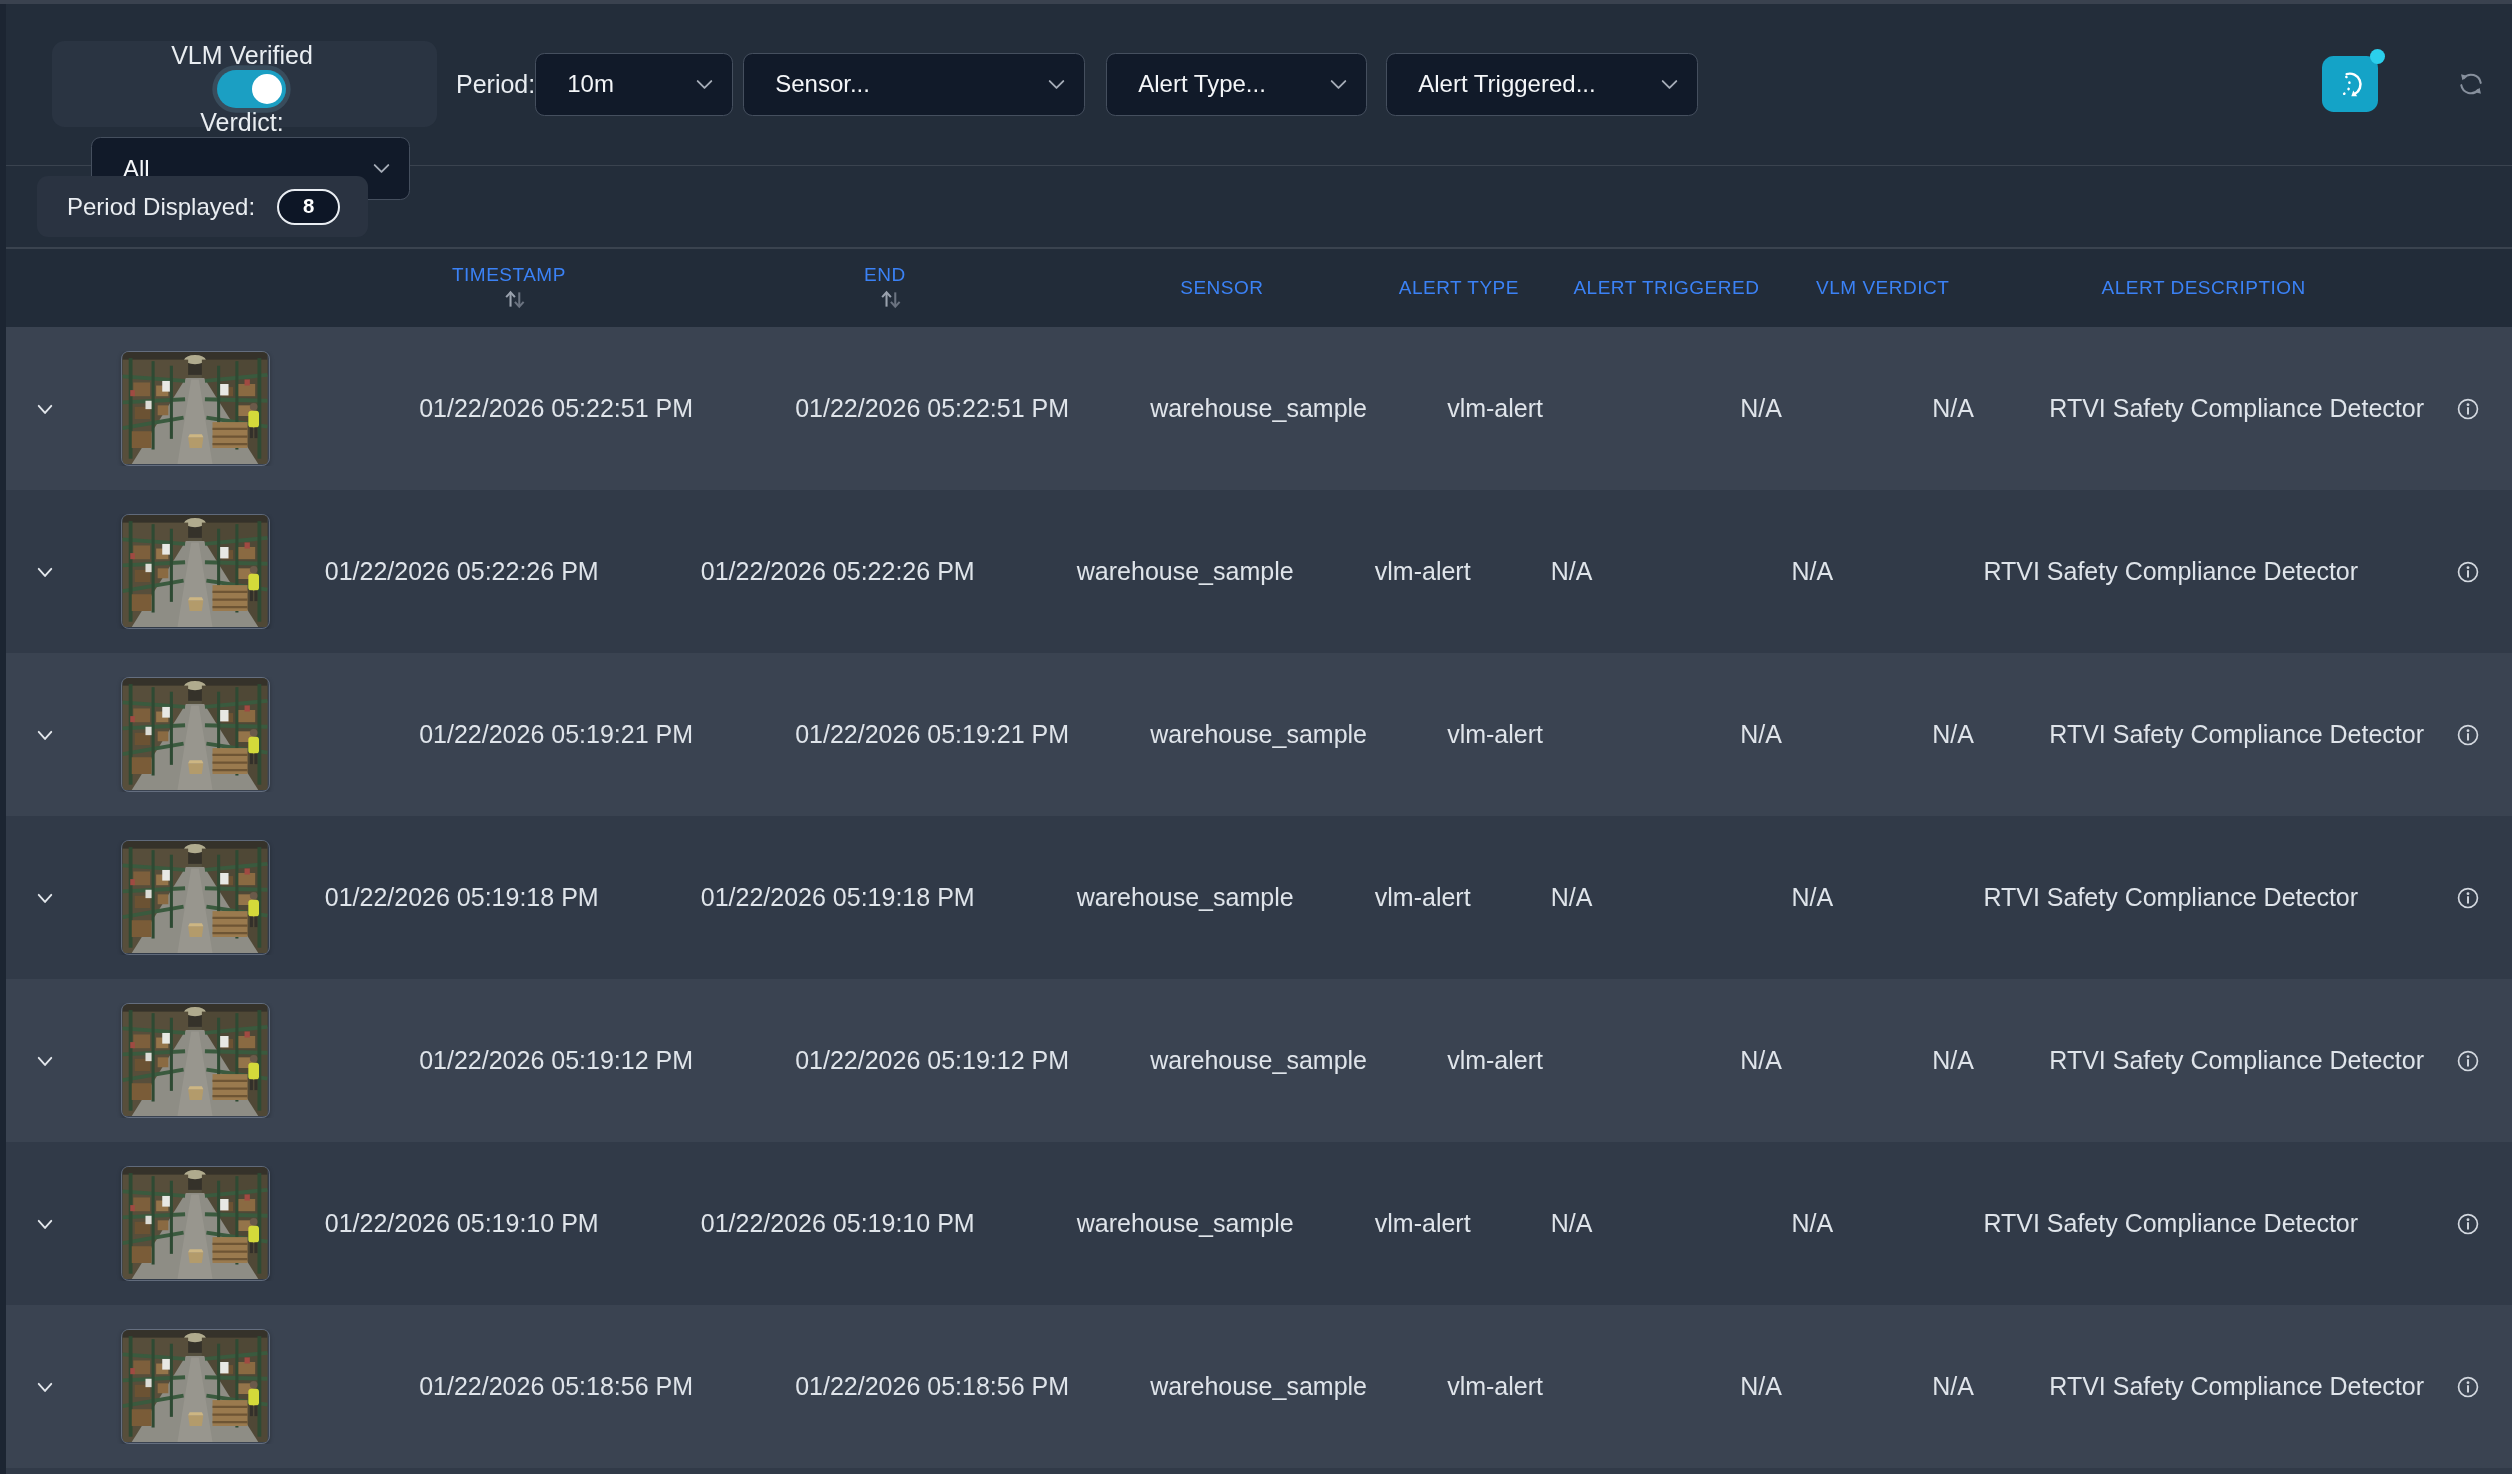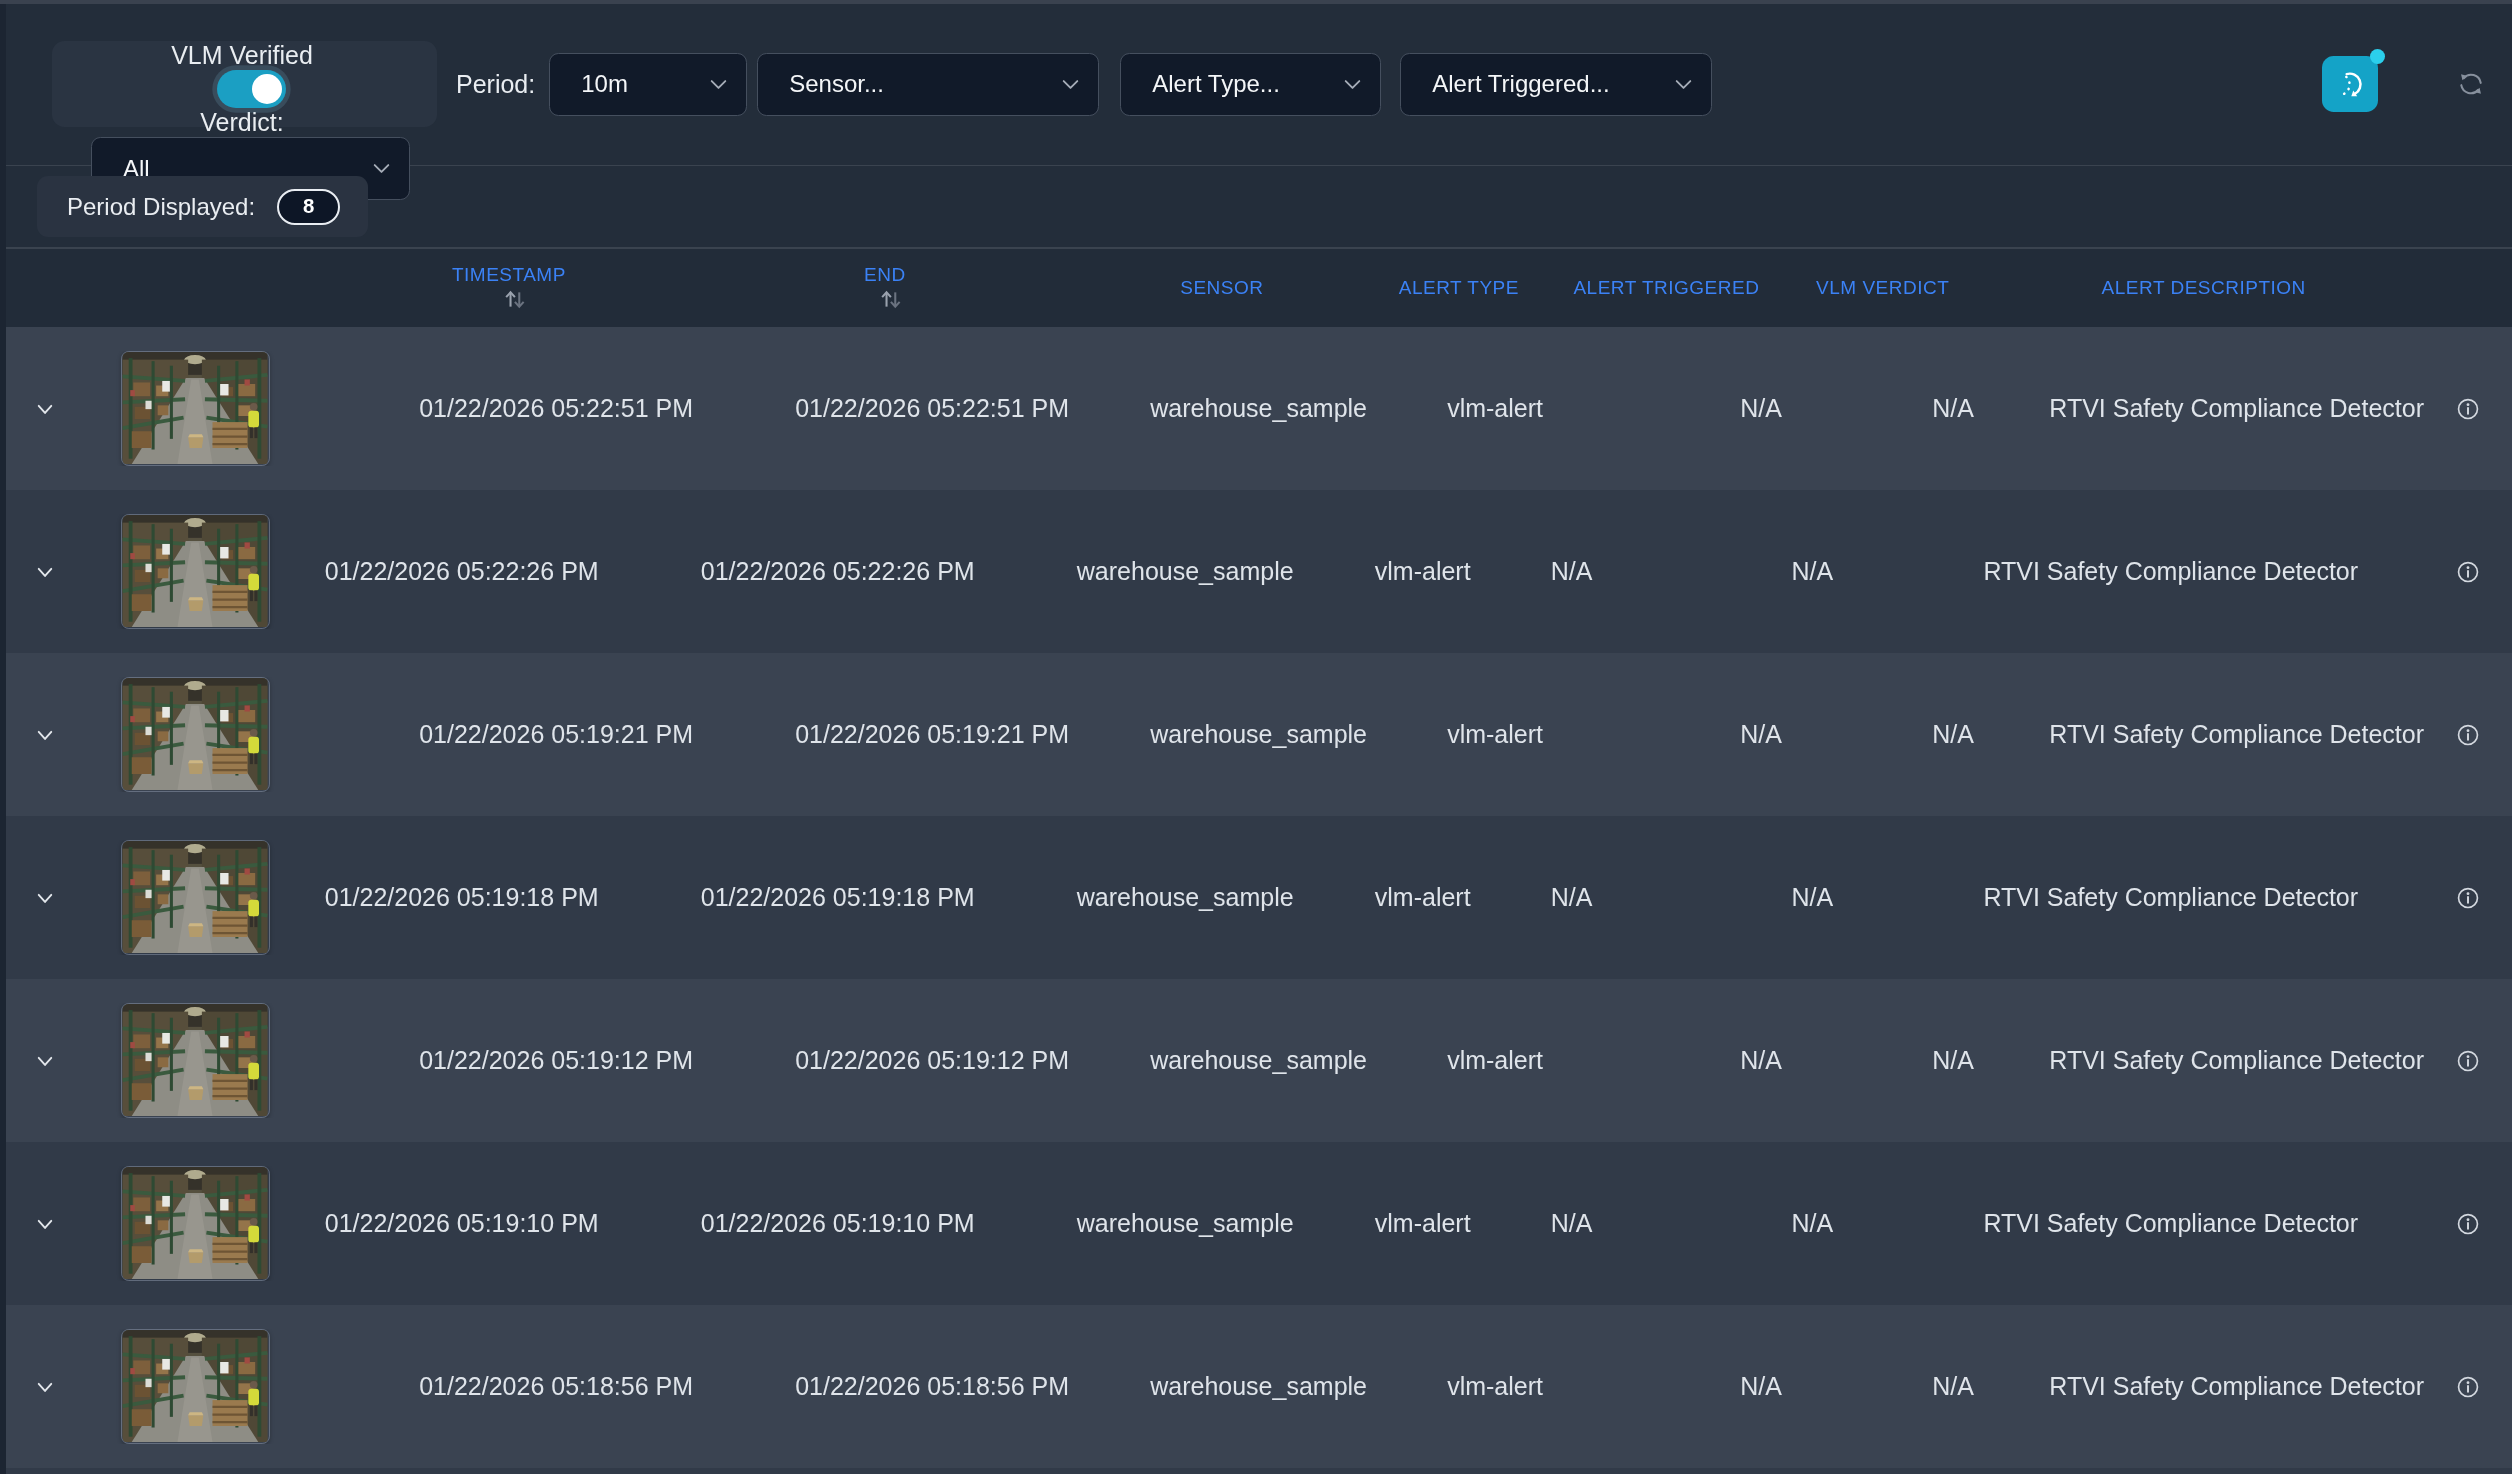--- a/index.html
+++ b/index.html
@@ -45,21 +45,21 @@
     height: 63px; background:#111a29;
     border: 1.6px solid #454f5e; border-radius: 9.4px;
     display:flex; align-items:center; justify-content: space-between;
     padding: 0 19px 0 31px;
     font-size: 24px; color:#f4f6f8; white-space: nowrap;
     cursor: pointer; flex: none;
   }
   .dropdown .caret { margin-left: 19px; flex:none; display:block; }
 
   .dd-verdict { width: 319px; margin-left: 17px; }
-  .dd-period  { width: 198px; margin-left: 14px; }
+  .dd-period  { width: 198px; }
   .dd-sensor  { width: 342px; margin-left: 10px; }
   .dd-alert-type { width: 261px; margin-left: 21px; }
   .dd-alert-trig { width: 312px; margin-left: 19px; }
   .lbl-period { margin-left: 19px; }
 
   .fb-spacer { flex: 1; }
 
   .autorefresh-btn {
     position: relative; width: 56px; height: 56px; border-radius: 11.7px;
     background: #14a3c7; border: none; cursor: pointer;

